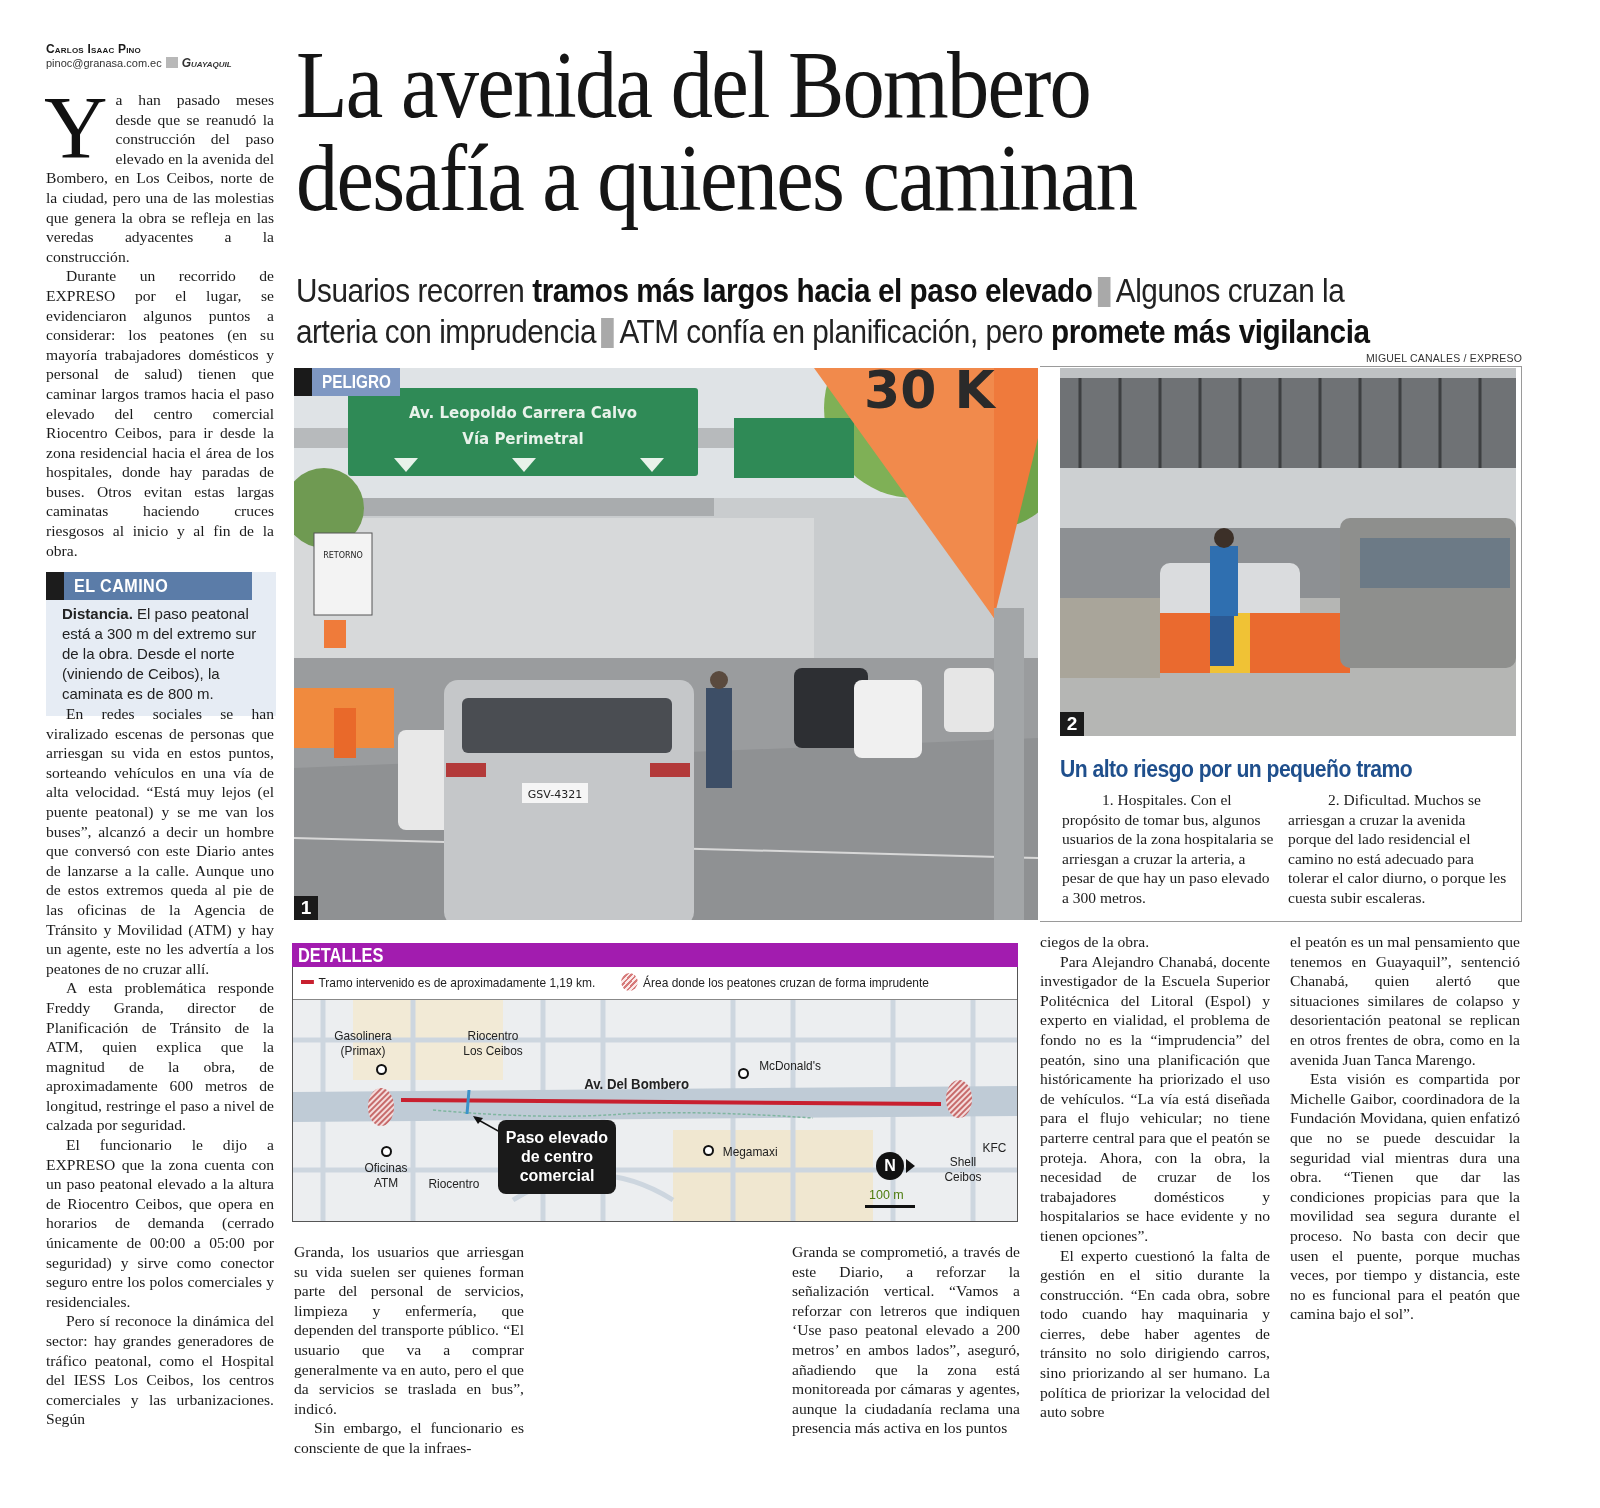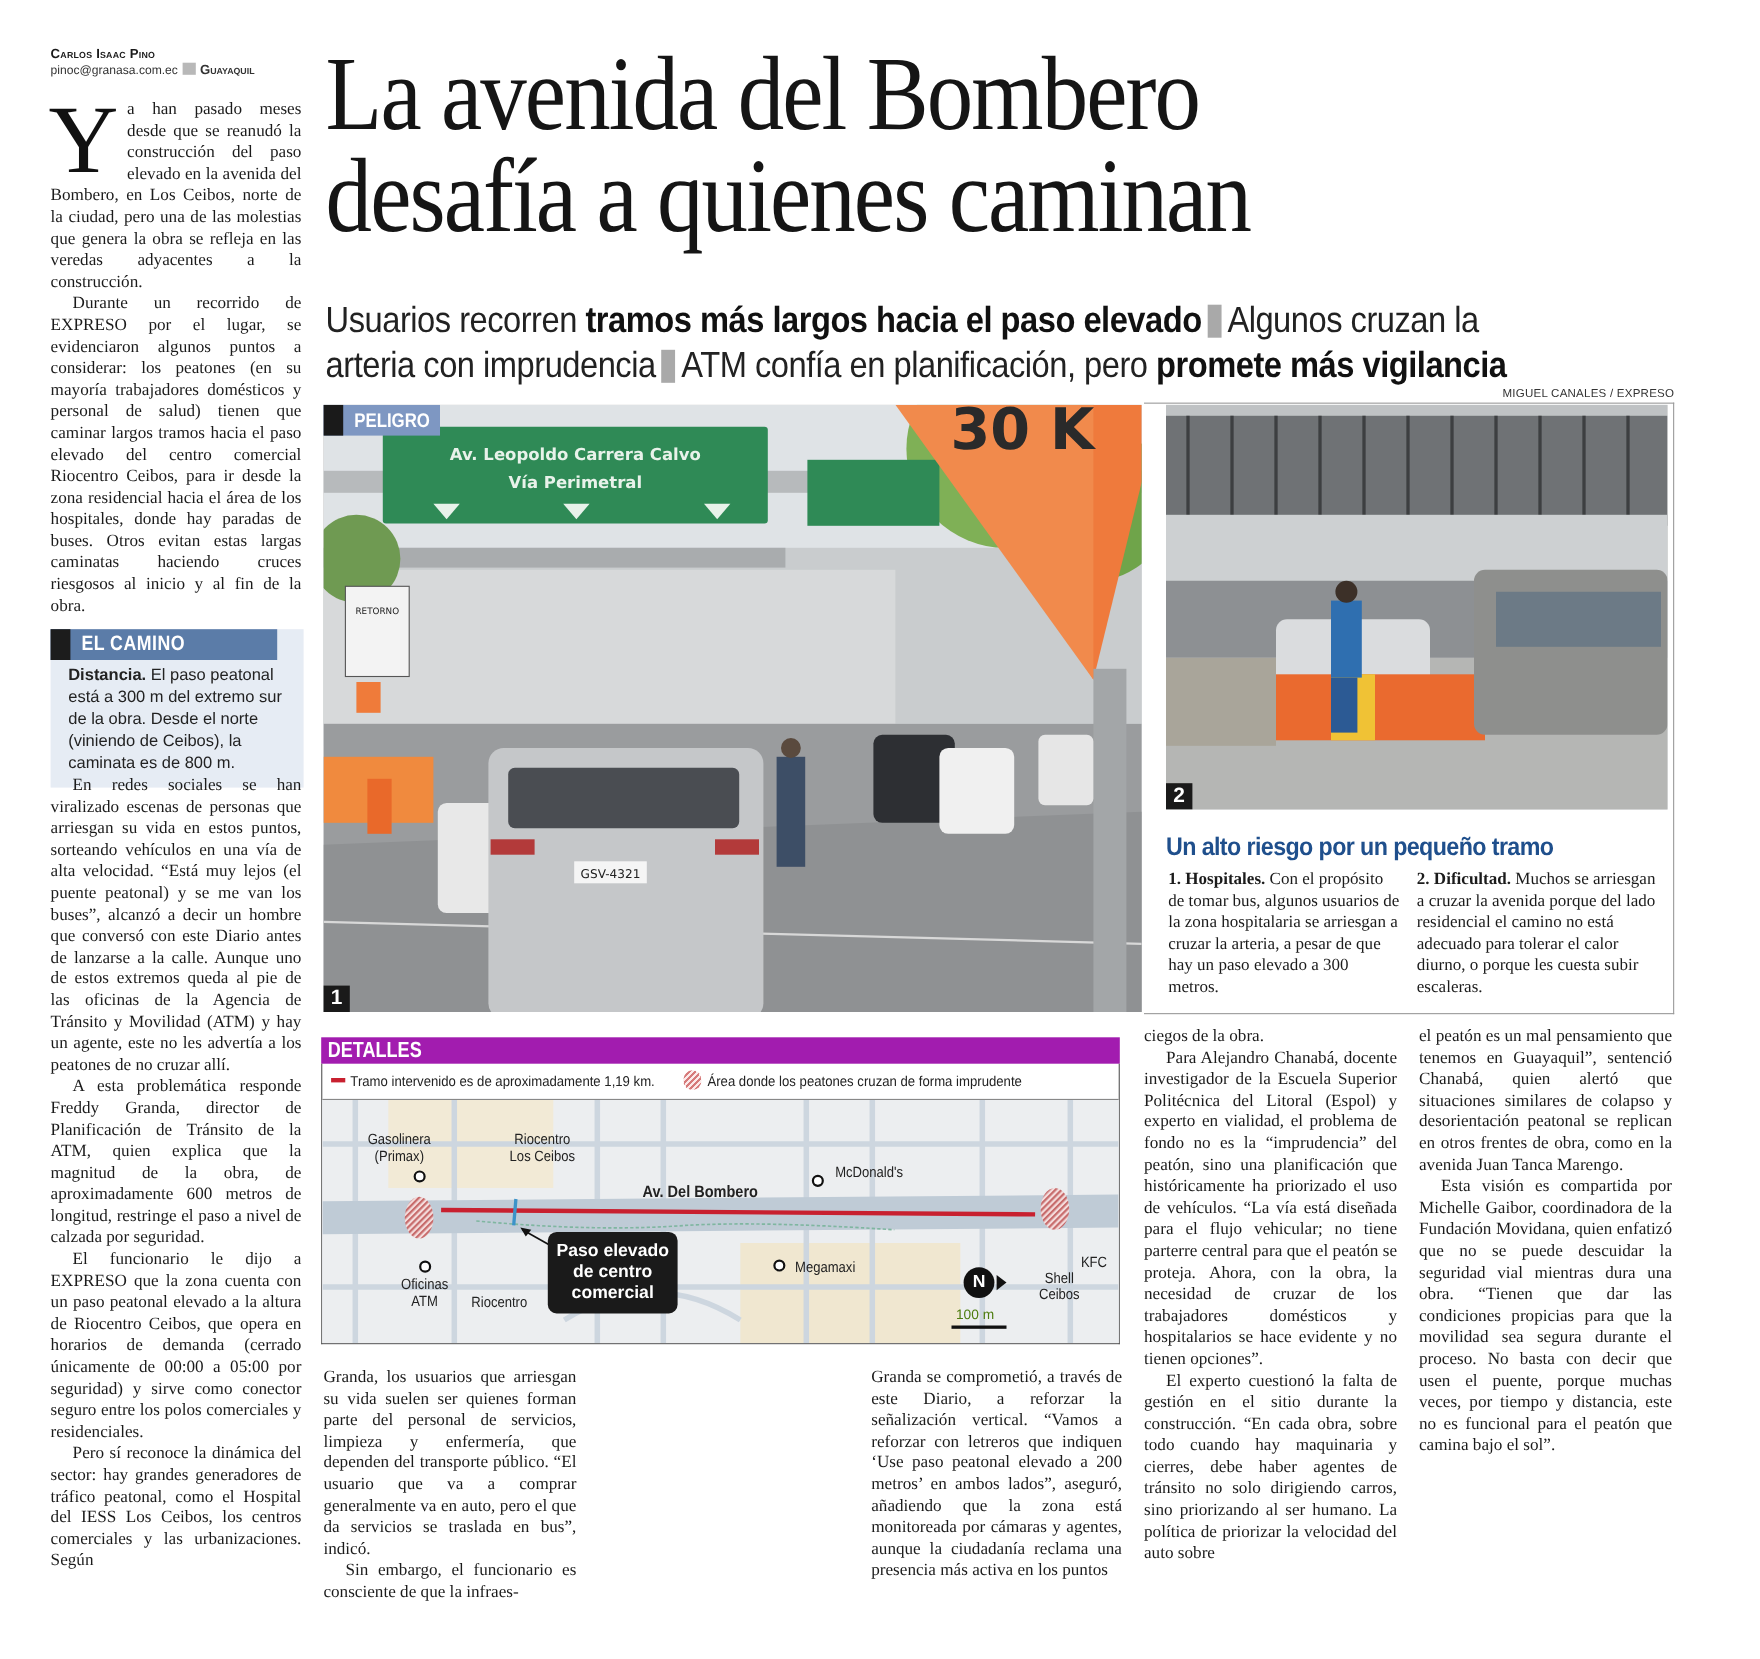--- a/index.html
+++ b/index.html
@@ -5,21 +5,21 @@
   * { box-sizing: border-box; margin: 0; padding: 0; }
   html, body { width: 1600px; height: 1508px; background: #ffffff; overflow: hidden; }
   body { position: relative; font-family: "Liberation Serif", serif; color: #1a1a1a; }
 
   .abs { position: absolute; }
 
   
   .byline-name { left: 46px; top: 42px; font-family: "Liberation Sans", sans-serif; font-weight: bold; font-size: 12px; letter-spacing: 0.2px; font-variant: small-caps; }
   .byline-mail { left: 46px; top: 56px; font-family: "Liberation Sans", sans-serif; font-size: 11px; color: #333; }
   .byline-sq { display: inline-block; width: 12px; height: 11px; background: #b8b8b8; vertical-align: -1px; margin: 0 4px; }
-  .byline-city { font-weight: bold; font-variant: small-caps; font-size: 12px; }
+  .byline-city { font-weight: bold; font-variant: small-caps; font-size: 12px; font-style: italic; }
 
   
   .headline { left: 296px; top: 38px; width: 1240px; font-family: "Liberation Serif", serif; font-size: 96px; line-height: 93px; letter-spacing: -2px; color: #151515; transform: scaleX(0.88); transform-origin: left top; }
   .headline div { white-space: nowrap; }
 
   .deck { left: 296px; top: 270px; width: 1230px; font-family: "Liberation Sans", sans-serif; font-size: 33px; line-height: 41px; color: #222; letter-spacing: -0.5px; transform: scaleX(0.9); transform-origin: left top; white-space: nowrap; }
   .deck b { font-weight: bold; color: #111; }
   .deck .sep { display: inline-block; width: 14px; height: 30px; background: #a9a9a9; vertical-align: -5px; margin: 0 6px; }
 
   .credit { left: 1290px; top: 352px; width: 232px; text-align: right; font-family: "Liberation Sans", sans-serif; font-size: 10.5px; color: #333; letter-spacing: 0.2px; }
@@ -45,21 +45,21 @@
   .photo-num { position: absolute; left: 0; bottom: 0; width: 24px; height: 24px; background: #1a1a1a; color: #fff; font-family: "Liberation Sans", sans-serif; font-size: 19px; font-weight: bold; text-align: center; line-height: 24px; }
   .peligro { position: absolute; left: 0; top: 0; height: 28px; width: 106px; background: #7e97c2; }
   .peligro .tab { position: absolute; left: 0; top: 0; width: 18px; height: 28px; background: #1a1a1a; }
   .peligro .txt { position: absolute; left: 28px; top: 4px; color: #fff; font-family: "Liberation Sans", sans-serif; font-weight: bold; font-size: 18px; transform: scaleX(0.85); transform-origin: left top; }
 
   .photo-border-box { left: 1040px; top: 366px; width: 482px; height: 556px; border: 1px solid #9a9a9a; border-left: none; }
 
   
   .cap-title { left: 1060px; top: 756px; font-family: "Liberation Sans", sans-serif; font-weight: bold; font-size: 23px; color: #1f4f8c; letter-spacing: -0.6px; transform: scaleX(0.92); transform-origin: left top; white-space: nowrap; }
   .cap-col { font-family: "Liberation Serif", serif; font-size: 15.5px; line-height: 19.5px; color: #1b1b1b; }
-  .cap-col b { font-weight: bold; }
+  .cap-col b { font-weight: normal; margin-left: 40px; }
 
   
   .det-head { left: 292px; top: 943px; width: 726px; height: 24px; background: #a21caf; }
   .det-head .txt { position: absolute; left: 6px; top: 1px; color: #fff; font-family: "Liberation Sans", sans-serif; font-weight: bold; font-size: 20px; transform: scaleX(0.82); transform-origin: left top; }
   .det-box { left: 292px; top: 967px; width: 726px; height: 255px; border: 1px solid #555; border-top: none; }
   .legend { position: absolute; left: 8px; top: 6px; font-family: "Liberation Sans", sans-serif; font-size: 13px; color: #222; white-space: nowrap; transform: scaleX(0.92); transform-origin: left top; }
   .legend .redline { display: inline-block; width: 14px; height: 4px; background: #c8202f; vertical-align: 3px; margin-right: 5px; }
   .legend .hatch { display: inline-block; width: 18px; height: 18px; border-radius: 50%; background: repeating-linear-gradient(135deg, #d67a7a 0 2px, #fbe9e9 2px 4px); vertical-align: -4px; margin: 0 6px 0 28px; }
   .map { position: absolute; left: 0; top: 32px; width: 724px; height: 222px; background: #e7ebef; overflow: hidden; border-top: 1px solid #888; }
   .maplabel { position: absolute; font-family: "Liberation Sans", sans-serif; font-size: 13.5px; color: #222; text-align: center; line-height: 15px; transform: scaleX(0.88); transform-origin: center top; white-space: nowrap; }

